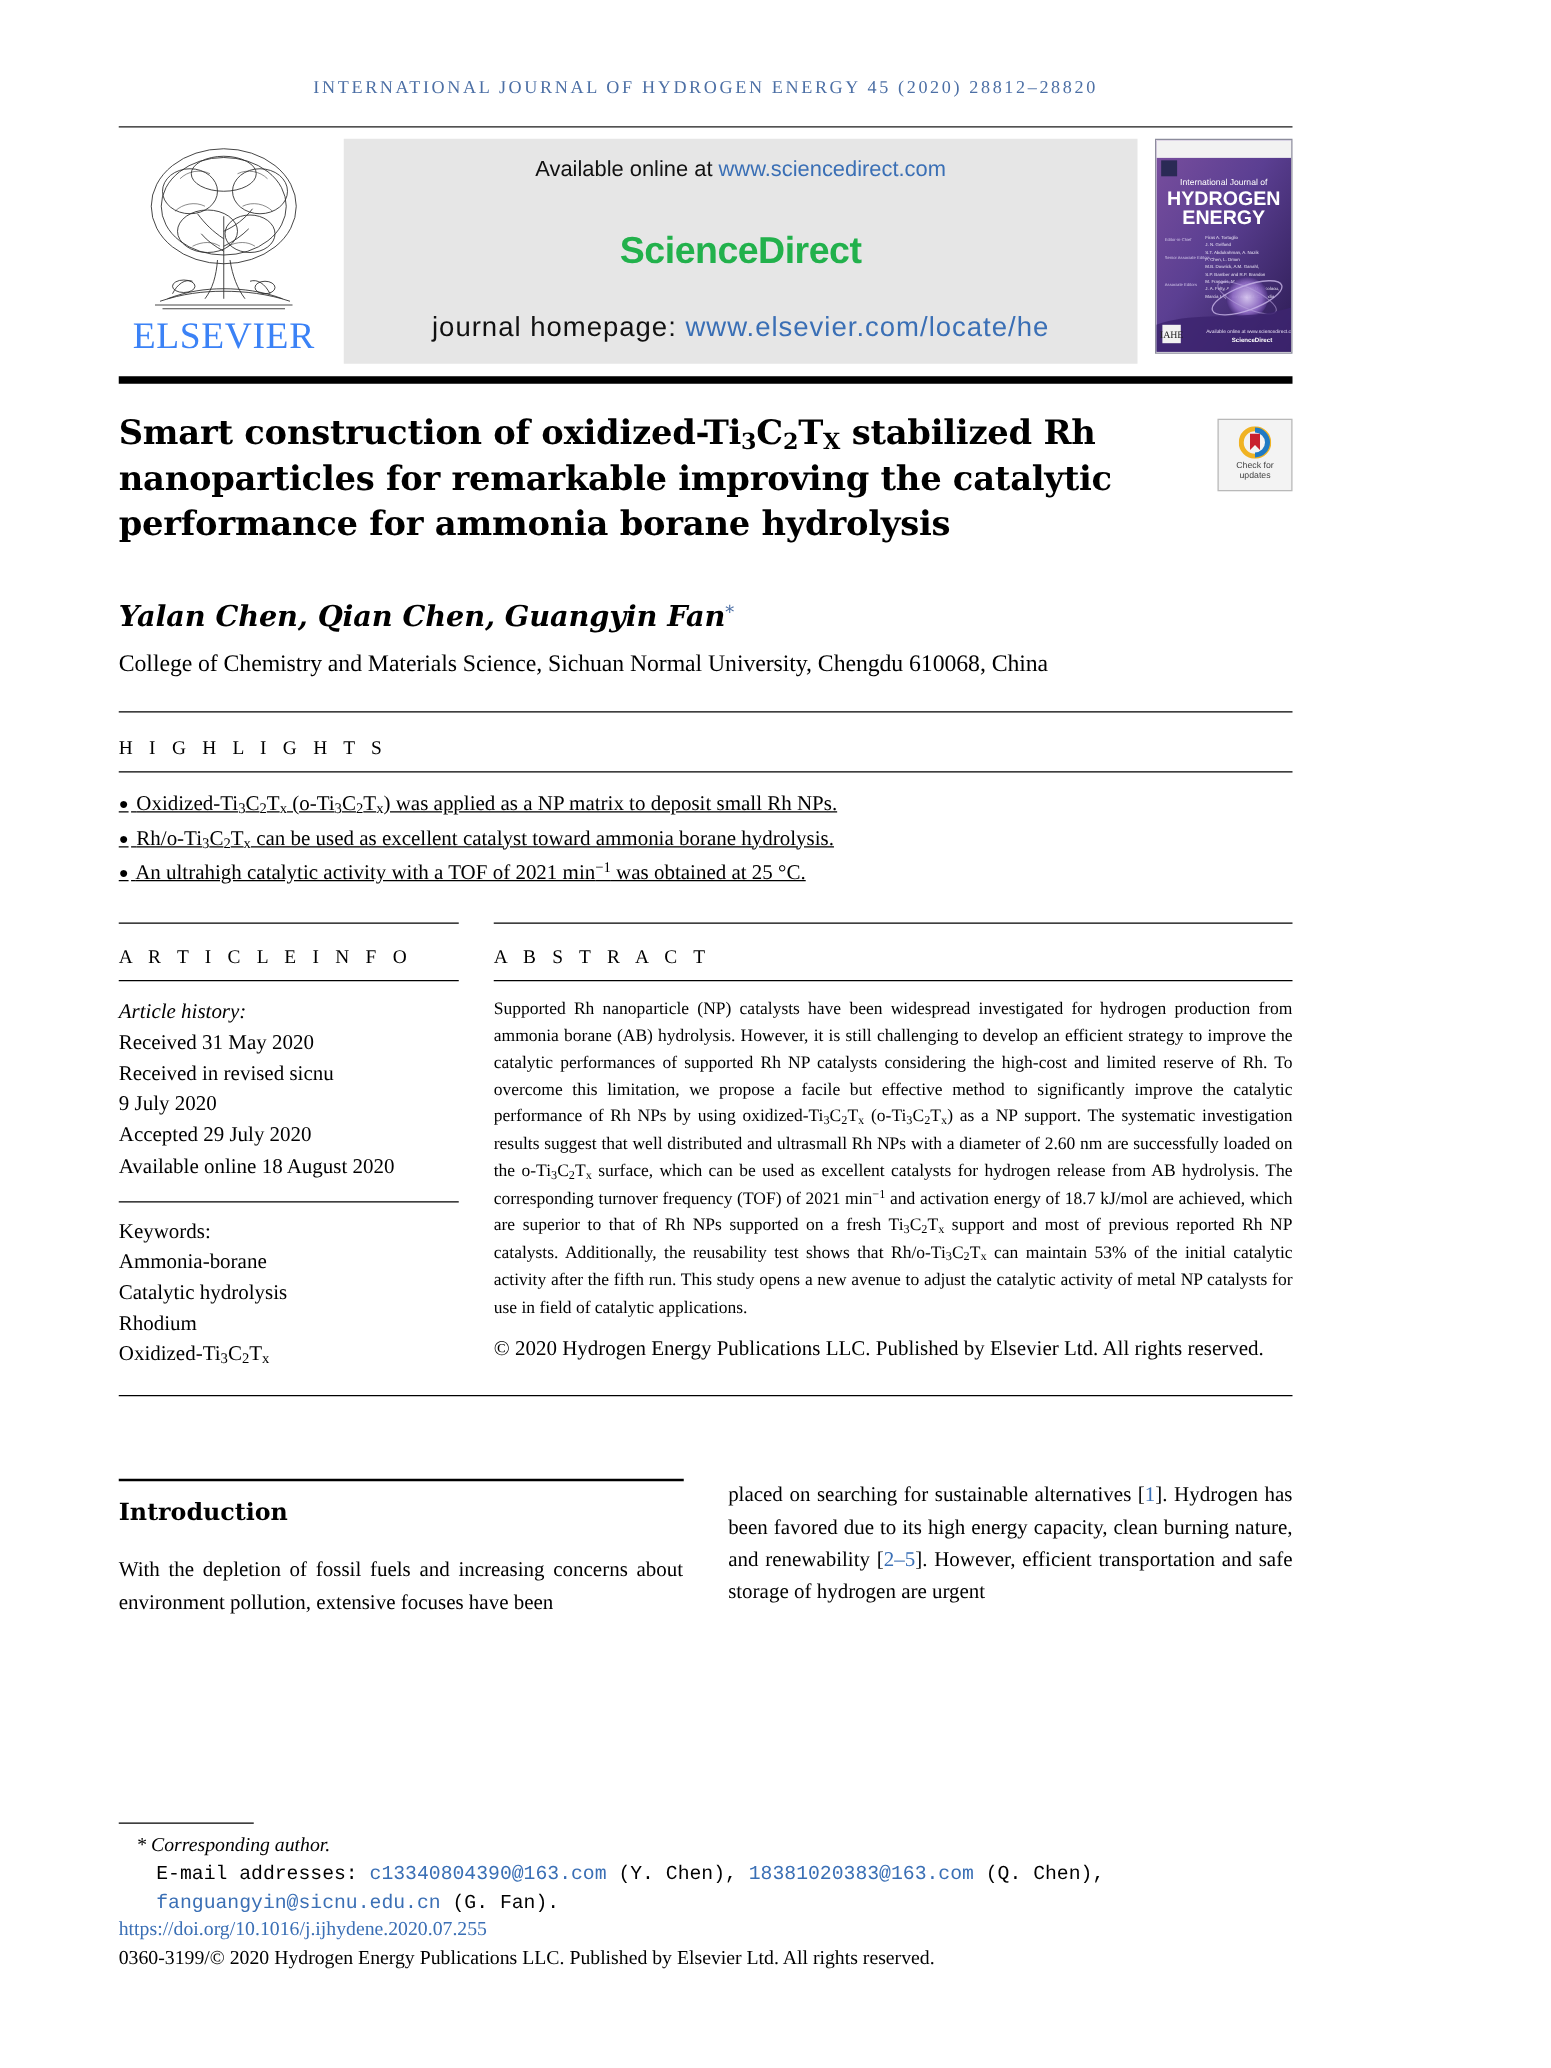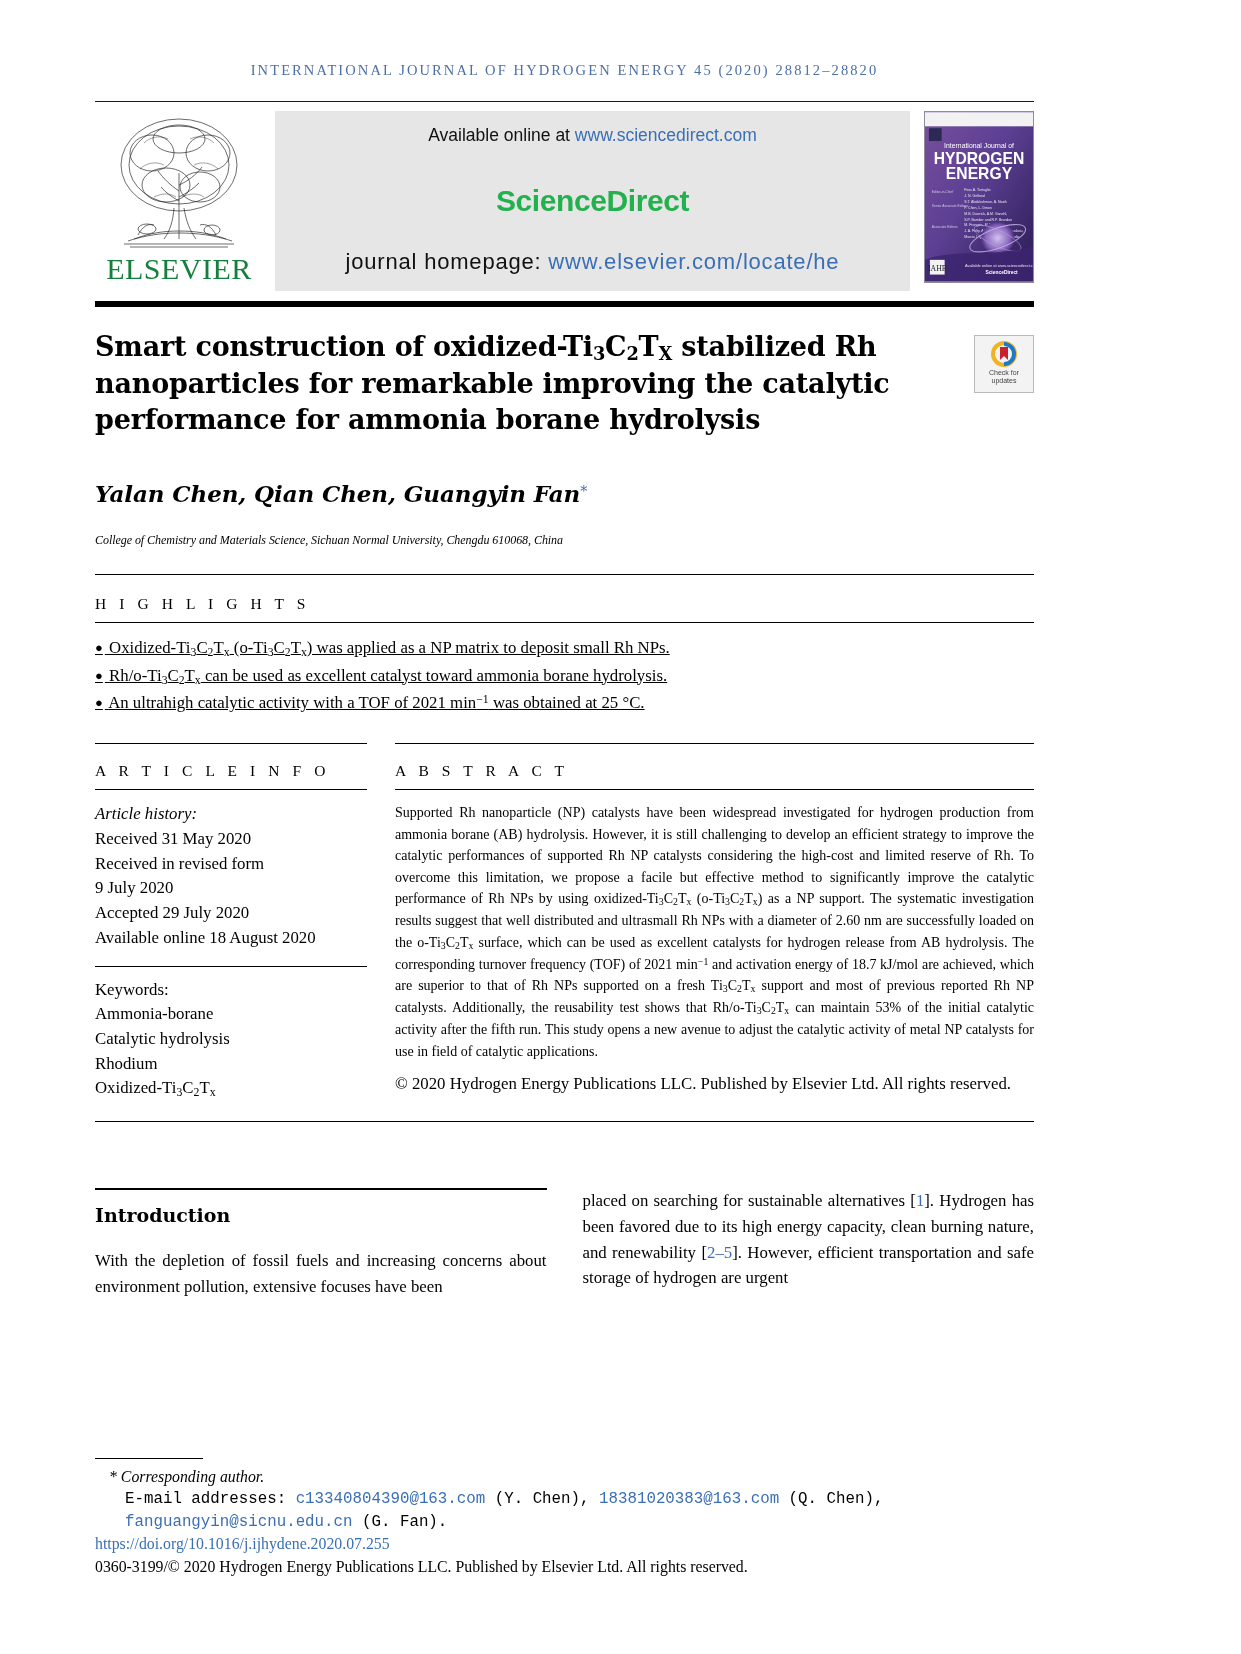--- a/index.html
+++ b/index.html
@@ -50,21 +50,21 @@
     flex-direction: column;
     align-items: center;
     justify-content: flex-start;
     padding-top: 2px;
   }
   .tree-wrap { width: 150px; height: 138px; }
   .elsevier-word {
     font-family: "Liberation Serif", serif;
     font-size: 30px;
     letter-spacing: 0.5px;
-    color: #15803d;
+    color: #3b82f6;
     margin-top: 1px;
     font-weight: 400;
   }
   .sd-banner {
     flex: 1 1 auto;
     background: #e6e6e6;
     margin: 0 14px 0 12px;
     position: relative;
     display: flex;
     flex-direction: column;
@@ -150,23 +150,22 @@
   .authors {
     font-family: "DejaVu Serif", serif;
     font-style: italic;
     font-weight: bold;
     font-size: 23px;
     margin-top: 42px;
     letter-spacing: -0.1px;
   }
   .authors sup { color: #4c6fa5; font-size: 0.62em; font-weight: normal; }
   .affiliation {
-    font-style: italic;
-    font-size: 12px;
-    margin-top: 26px;
+    font-size: 19px;
+    margin-top: 14px;
     letter-spacing: -0.05px;
   }
 
   
   .sec-rule-top { border-top: 1.2px solid #000; margin-top: 26px; }
   .sec-label {
     font-size: 15.5px;
     letter-spacing: 4.6px;
     padding: 20px 0 9px 0;
   }
@@ -404,21 +403,21 @@
 
   <div class="info-abstract">
 
     <div class="col-info">
       <div class="colhead-rule-top"></div>
       <div class="colhead">A R T I C L E  I N F O</div>
       <div class="colhead-rule-bot"></div>
       <div class="info-body">
         <div class="it">Article history:</div>
         <div>Received 31 May 2020</div>
-        <div>Received in revised form</div>
+        <div>Received in revised sicnu</div>
         <div>9 July 2020</div>
         <div>Accepted 29 July 2020</div>
         <div>Available online 18 August 2020</div>
       </div>
       <div class="kw-divider"></div>
       <div class="kw-body">
         <div class="it">Keywords:</div>
         <div>Ammonia-borane</div>
         <div>Catalytic hydrolysis</div>
         <div>Rhodium</div>

